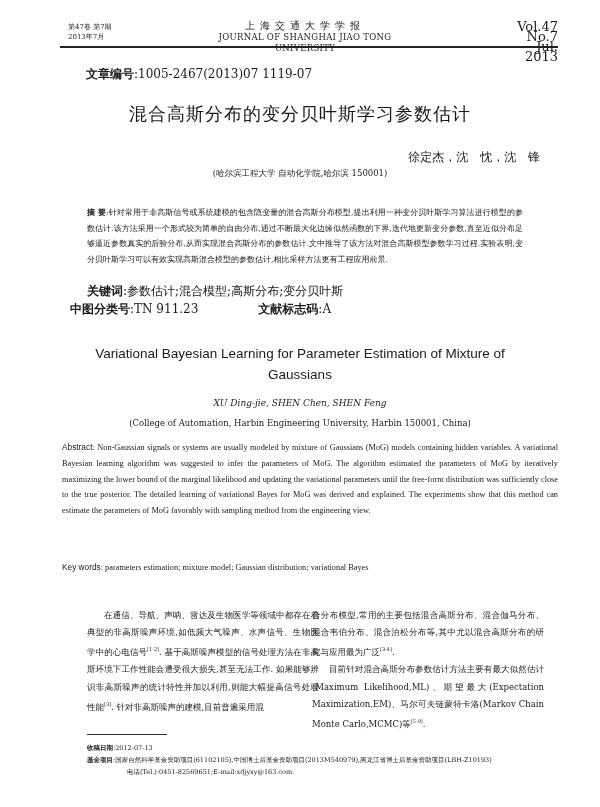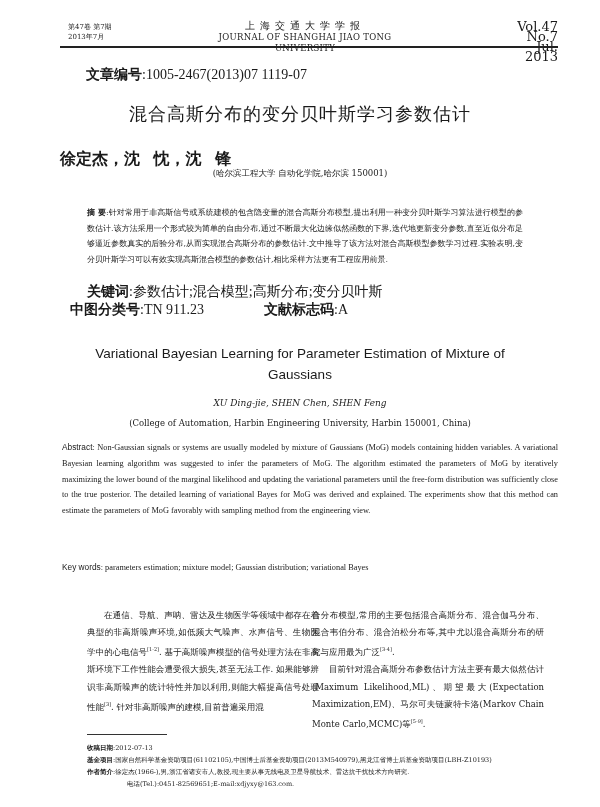--- a/index.html
+++ b/index.html
@@ -9,25 +9,25 @@
   .hdr-l { left:68px; top:22px; font-size:7px; line-height:10px; width:52px; }
   .hdr-c { left:190px; top:20px; width:230px; text-align:center; }
   .hdr-c .cn { font-size:10px; letter-spacing:5px; line-height:12px; }
   .hdr-c .en { font-size:8.5px; line-height:11px; letter-spacing:0.3px; }
   .hdr-r { left:510px; top:22px; font-size:13px; line-height:10px; text-align:right; width:48px; }
   .rule { left:60px; top:46px; width:498px; height:2px; background:#222; }
   .artno { left:86px; top:66px; font-size:8px; }
   .artno b { font-weight:bold; }
   .title-cn { left:60px; top:102px; width:480px; text-align:center; font-size:18px;
               font-family:"DejaVu Sans", sans-serif; letter-spacing:1px; }
-  .authors-cn { left:60px; top:149px; width:480px; text-align:left; font-size:16px; font-weight:bold; word-spacing:8px; }
+  .authors-cn { left:60px; top:149px; width:480px; text-align:right; font-size:12px; font-weight:normal; word-spacing:8px; }
   .affil-cn { left:60px; top:168px; width:480px; text-align:center; font-size:8.5px; }
   .abstract-cn { left:87px; top:205px; width:436px; font-size:8px; line-height:15.5px; text-align:justify; }
   .abstract-cn b { font-weight:bold; }
-  .meta-line { font-size:14px;font-family:Liberation Serif, serif; }
+  .meta-line { font-size:12px; }
   .kw-cn { left:87px; top:283px; width:436px; }
   .clc { left:70px; top:301px; width:436px; }
   .clc .gap { display:inline-block; width:60px; }
   .title-en { left:80px; top:343px; width:440px; text-align:center; font-size:13.5px; line-height:21px;
               font-family:"Liberation Sans", sans-serif; }
   .authors-en { left:60px; top:398px; width:480px; text-align:center; font-size:9px; font-style:italic; }
   .affil-en { left:60px; top:418px; width:480px; text-align:center; font-size:8.5px; }
   .abstract-en { left:62px; top:440px; width:496px; font-size:8.3px; line-height:15.8px; text-align:justify;
                  font-family:"Liberation Serif", serif; }
   .abstract-en .lbl { font-family:"Liberation Sans", sans-serif; font-weight:normal; }
@@ -95,15 +95,14 @@
 </div>
 <div class="abs col col-r">
   <p class="cont"><span>合分布模型,常用的主要包括混合高斯分布、混合伽马分布、混合韦伯分布、混合泊松分布等,其中尤以混合高斯分布的研究与应用最为广泛</span><sup>[3-4]</sup><span>.</span></p>
   <p><span>目前针对混合高斯分布参数估计方法主要有最大似然估计(Maximum Likelihood,ML)、期望最大(Expectation Maximization,EM)、马尔可夫链蒙特卡洛(Markov Chain Monte Carlo,MCMC)等</span><sup>[5-9]</sup><span>.</span></p>
 </div>
 
 <div class="abs foot-rule"></div>
 <div class="abs foot">
   <div><b>收稿日期</b><span>:2012-07-13</span></div>
   <div><b>基金项目</b><span>:国家自然科学基金资助项目(61102105),中国博士后基金资助项目(2013M540979),黑龙江省博士后基金资助项目(LBH-Z10193)</span></div>
-  <div><b>作者简介</b><span>:徐定杰(1966-),男,浙江省诸安市人,教授,现主要从事无线电及卫星导航技术、雷达抗干扰技术方向研究.</span></div>
   <div class="indent">电话(Tel.):0451-82569651;E-mail:xdjyxy@163.com.</div>
 </div>
 
 </body></html>

